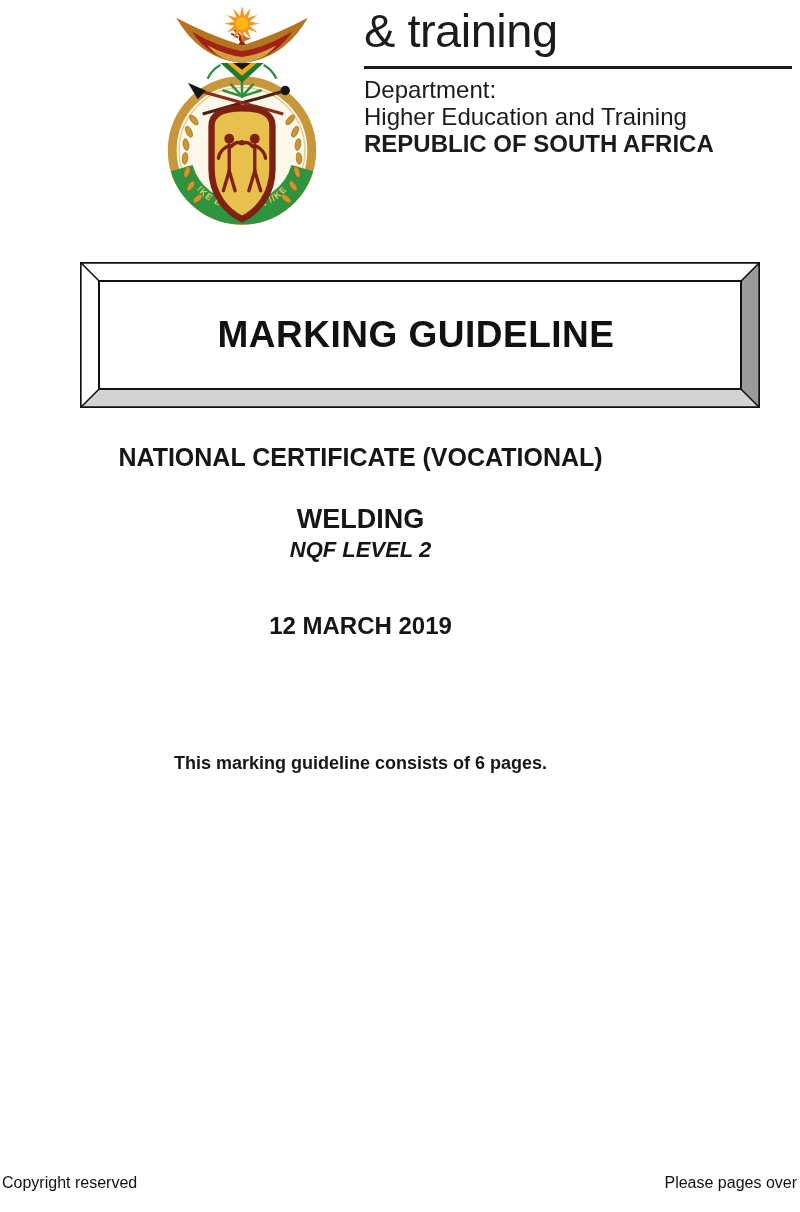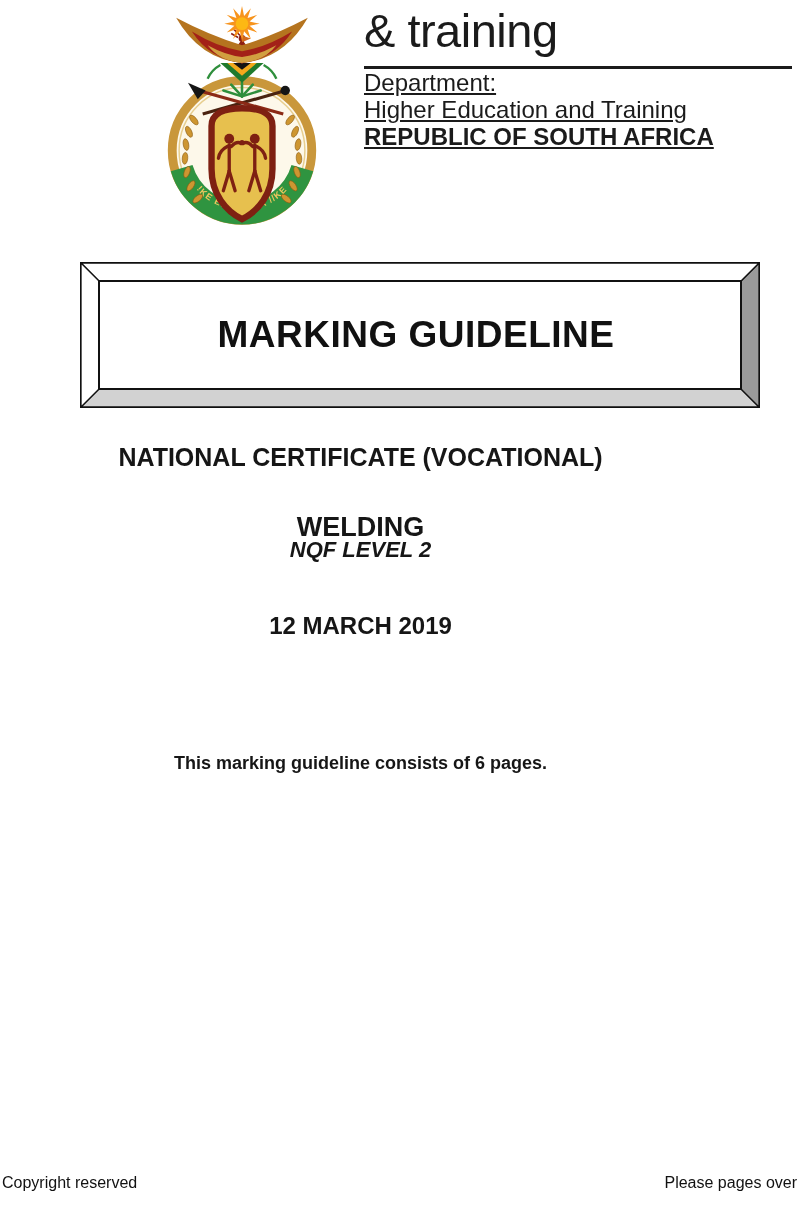--- a/index.html
+++ b/index.html
@@ -33,25 +33,25 @@
     color: #1b1b1b;
     white-space: nowrap;
   }
   .wm-rule {
     margin-top: 13px;
     width: 428px;
     height: 3px;
     background: #1b1b1b;
   }
   .dept-block {
+    margin-top: 7px;
     font-size: 24px;
     line-height: 27px;
     color: #1b1b1b;
     white-space: nowrap;
-    text-decoration: underline;
   }
   .dept-country { font-weight: 700; }
   
   .title-frame {
     position: absolute;
     left: 80px; top: 262px;
     width: 680px; height: 146px;
   }
   .title-text {
     position: absolute;
@@ -70,21 +70,21 @@
   .center-line {
     position: absolute;
     left: 0;
     width: 721px;
     text-align: center;
     font-weight: 700;
     color: #161616;
     white-space: nowrap;
   }
   .cert    { top: 443px; font-size: 25px; }
-  .subject { top: 504px; font-size: 27px; margin-top: 8px; }
+  .subject { top: 504px; font-size: 27px; }
   .level   { top: 537px; font-size: 22px; font-style: italic; }
   .date    { top: 612px; font-size: 24px; }
   .note    { top: 753px; font-size: 18px; }
   
   .footer-left, .footer-right {
     position: absolute;
     bottom: 20px;
     font-size: 16px;
     font-weight: 400;
     color: #111;

